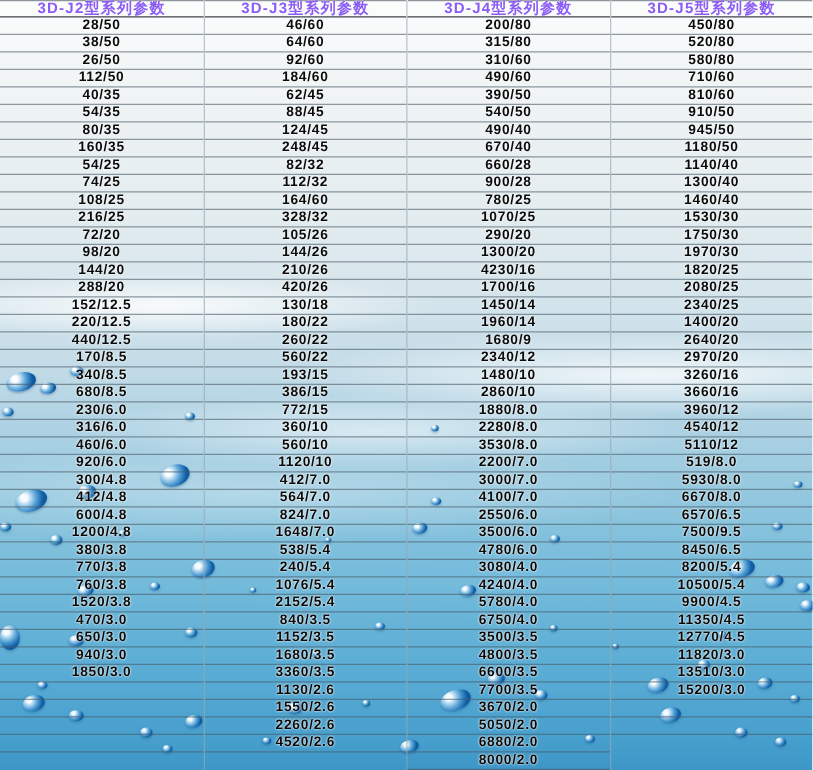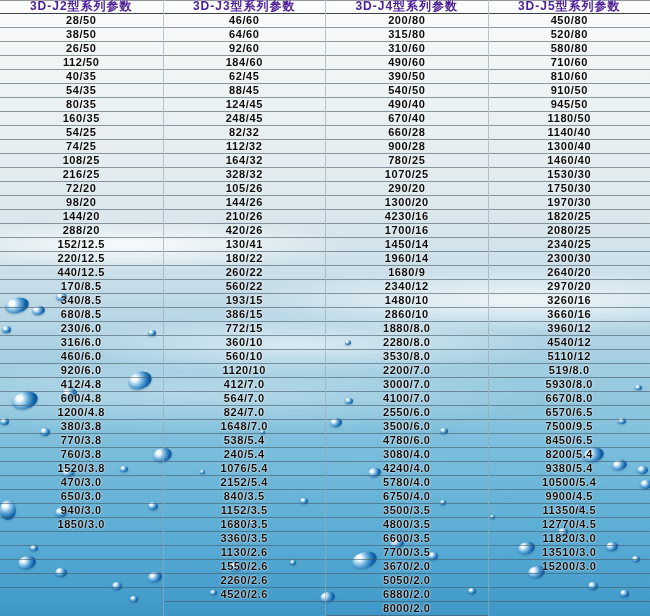--- a/index.html
+++ b/index.html
@@ -56,21 +56,21 @@
     width:25%;
     box-sizing:border-box;
   }
   .col + .col{border-left:1px solid rgba(150,168,178,.65);}
   .th{
     height:14px;line-height:13px;
     box-sizing:border-box;
     border-bottom:1px solid #3c444a;
     box-shadow:inset 0 1px 0 rgba(70,80,88,.6);
     text-align:center;
-    font-size:12px;font-weight:bold;color:#4c1d95;
+    font-size:12px;font-weight:bold;color:#8b5cf6;
     letter-spacing:1px;
     text-shadow:0 0 2px rgba(255,255,255,.9);
     overflow:hidden;
   }
   .cell{
     height:14px;line-height:13px;
     box-sizing:border-box;
     border-bottom:1px solid rgba(74,90,100,.6);
     text-align:center;
     font-size:11px;font-weight:bold;color:#0a0a0a;
@@ -165,20 +165,21 @@
         <div class="cell">152/12.5</div>
         <div class="cell">220/12.5</div>
         <div class="cell">440/12.5</div>
         <div class="cell">170/8.5</div>
         <div class="cell">340/8.5</div>
         <div class="cell">680/8.5</div>
         <div class="cell">230/6.0</div>
         <div class="cell">316/6.0</div>
         <div class="cell">460/6.0</div>
         <div class="cell">920/6.0</div>
+        <div class="cell">300/4.8</div>
         <div class="cell">412/4.8</div>
         <div class="cell">600/4.8</div>
         <div class="cell">1200/4.8</div>
         <div class="cell">380/3.8</div>
         <div class="cell">770/3.8</div>
         <div class="cell">760/3.8</div>
         <div class="cell">1520/3.8</div>
         <div class="cell">470/3.0</div>
         <div class="cell">650/3.0</div>
         <div class="cell">940/3.0</div>
@@ -193,27 +194,27 @@
         <div class="cell">46/60</div>
         <div class="cell">64/60</div>
         <div class="cell">92/60</div>
         <div class="cell">184/60</div>
         <div class="cell">62/45</div>
         <div class="cell">88/45</div>
         <div class="cell">124/45</div>
         <div class="cell">248/45</div>
         <div class="cell">82/32</div>
         <div class="cell">112/32</div>
-        <div class="cell">164/32</div>
+        <div class="cell">164/60</div>
         <div class="cell">328/32</div>
         <div class="cell">105/26</div>
         <div class="cell">144/26</div>
         <div class="cell">210/26</div>
         <div class="cell">420/26</div>
-        <div class="cell">130/41</div>
+        <div class="cell">130/18</div>
         <div class="cell">180/22</div>
         <div class="cell">260/22</div>
         <div class="cell">560/22</div>
         <div class="cell">193/15</div>
         <div class="cell">386/15</div>
         <div class="cell">772/15</div>
         <div class="cell">360/10</div>
         <div class="cell">560/10</div>
         <div class="cell">1120/10</div>
         <div class="cell">412/7.0</div>
@@ -291,36 +292,35 @@
         <div class="cell">1180/50</div>
         <div class="cell">1140/40</div>
         <div class="cell">1300/40</div>
         <div class="cell">1460/40</div>
         <div class="cell">1530/30</div>
         <div class="cell">1750/30</div>
         <div class="cell">1970/30</div>
         <div class="cell">1820/25</div>
         <div class="cell">2080/25</div>
         <div class="cell">2340/25</div>
-        <div class="cell">2300/30</div>
+        <div class="cell">1400/20</div>
         <div class="cell">2640/20</div>
         <div class="cell">2970/20</div>
         <div class="cell">3260/16</div>
         <div class="cell">3660/16</div>
         <div class="cell">3960/12</div>
         <div class="cell">4540/12</div>
         <div class="cell">5110/12</div>
         <div class="cell">519/8.0</div>
         <div class="cell">5930/8.0</div>
         <div class="cell">6670/8.0</div>
         <div class="cell">6570/6.5</div>
         <div class="cell">7500/9.5</div>
         <div class="cell">8450/6.5</div>
         <div class="cell">8200/5.4</div>
-        <div class="cell">9380/5.4</div>
         <div class="cell">10500/5.4</div>
         <div class="cell">9900/4.5</div>
         <div class="cell">11350/4.5</div>
         <div class="cell">12770/4.5</div>
         <div class="cell">11820/3.0</div>
         <div class="cell">13510/3.0</div>
         <div class="cell">15200/3.0</div>
         <div class="cell">&nbsp;</div>
         <div class="cell">&nbsp;</div>
       </div>

